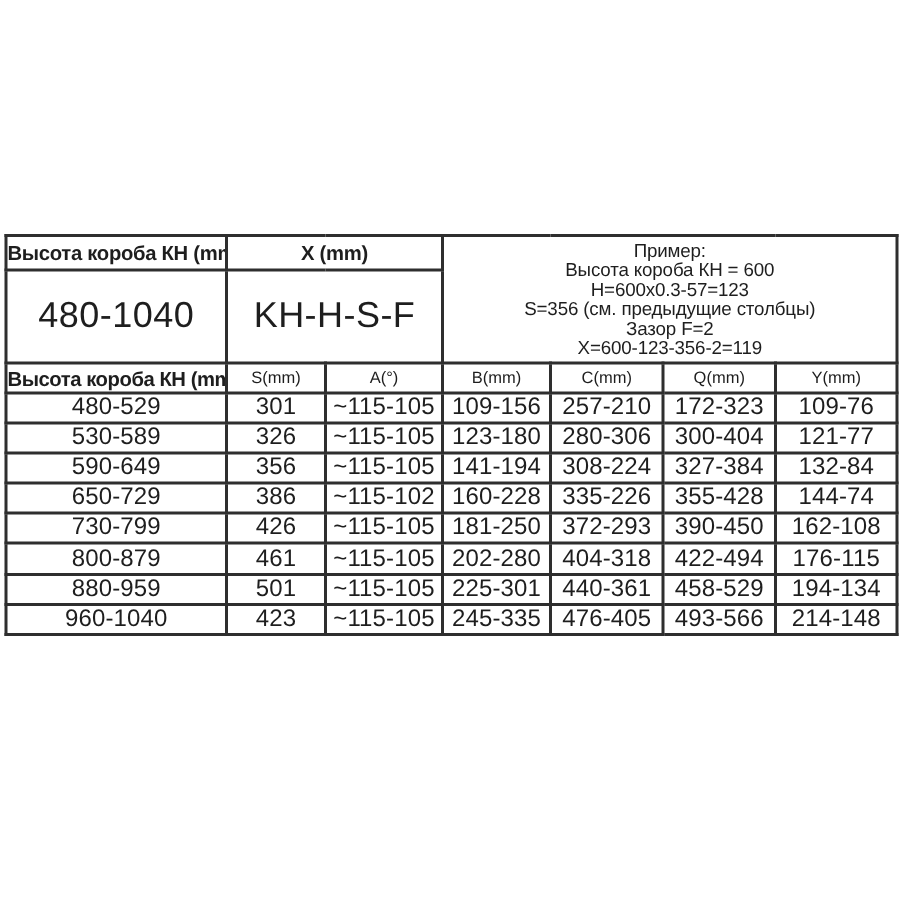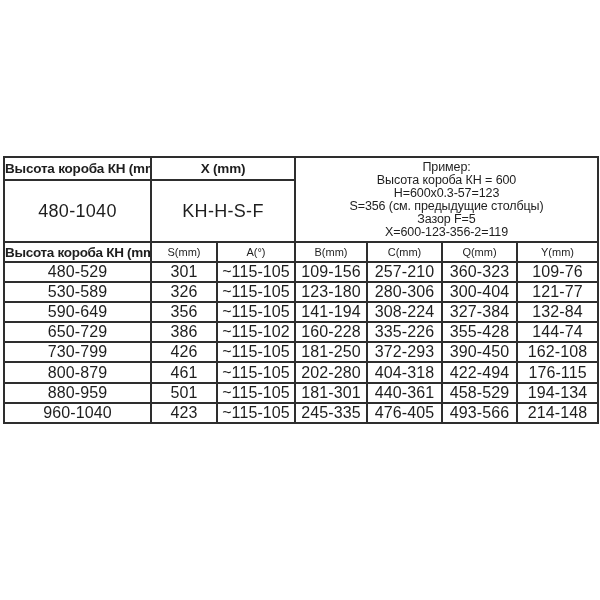--- a/index.html
+++ b/index.html
@@ -39,21 +39,21 @@
   }
   
   tr.r-top-head td.bhead {
     height: 21px;
     font-size: 13.5px;
     font-weight: bold;
     letter-spacing: -0.2px;
   }
   tr.r-top-val td.bigval {
     height: 60px;
-    font-size: 18px;
+    font-size: 24px;
     letter-spacing: 0.3px;
   }
   td.example-cell {
     text-align: left;
     vertical-align: top;
     padding: 3px 2px 2px 13px;
     white-space: normal;
   }
   td.example-cell .ex-line {
     font-size: 12.5px;
@@ -97,21 +97,21 @@
 
     <tbody>
         <tr class="r-top-head">
       <td class="bhead">Высота короба КН (mm)</td>
       <td class="bhead" colspan="2">X (mm)</td>
       <td class="example-cell" colspan="4" rowspan="2">
         <div class="ex-line">Пример:</div>
         <div class="ex-line">Высота короба КН = 600</div>
         <div class="ex-line">H=600x0.3-57=123</div>
         <div class="ex-line">S=356 (см. предыдущие столбцы)</div>
-        <div class="ex-line">Зазор F=5</div>
+        <div class="ex-line">Зазор F=2</div>
         <div class="ex-line">X=600-123-356-2=119</div>
       </td>
     </tr>
     <tr class="r-top-val">
       <td class="bigval">480-1040</td>
       <td class="bigval" colspan="2">KH-H-S-F</td>
     </tr>
 
     <tr class="r-head2">
       <td class="bhead">Высота короба КН (mm)</td>
@@ -122,21 +122,21 @@
       <td class="chead">Q(mm)</td>
       <td class="chead">Y(mm)</td>
     </tr>
 
     <tr class="r-data">
       <td>480-529</td>
       <td>301</td>
       <td>~115-105</td>
       <td>109-156</td>
       <td>257-210</td>
-      <td>360-323</td>
+      <td>172-323</td>
       <td>109-76</td>
     </tr>
     <tr class="r-data">
       <td>530-589</td>
       <td>326</td>
       <td>~115-105</td>
       <td>123-180</td>
       <td>280-306</td>
       <td>300-404</td>
       <td>121-77</td>
@@ -174,21 +174,21 @@
       <td>~115-105</td>
       <td>202-280</td>
       <td>404-318</td>
       <td>422-494</td>
       <td>176-115</td>
     </tr>
     <tr class="r-data">
       <td>880-959</td>
       <td>501</td>
       <td>~115-105</td>
-      <td>181-301</td>
+      <td>225-301</td>
       <td>440-361</td>
       <td>458-529</td>
       <td>194-134</td>
     </tr>
     <tr class="r-data">
       <td>960-1040</td>
       <td>423</td>
       <td>~115-105</td>
       <td>245-335</td>
       <td>476-405</td>

